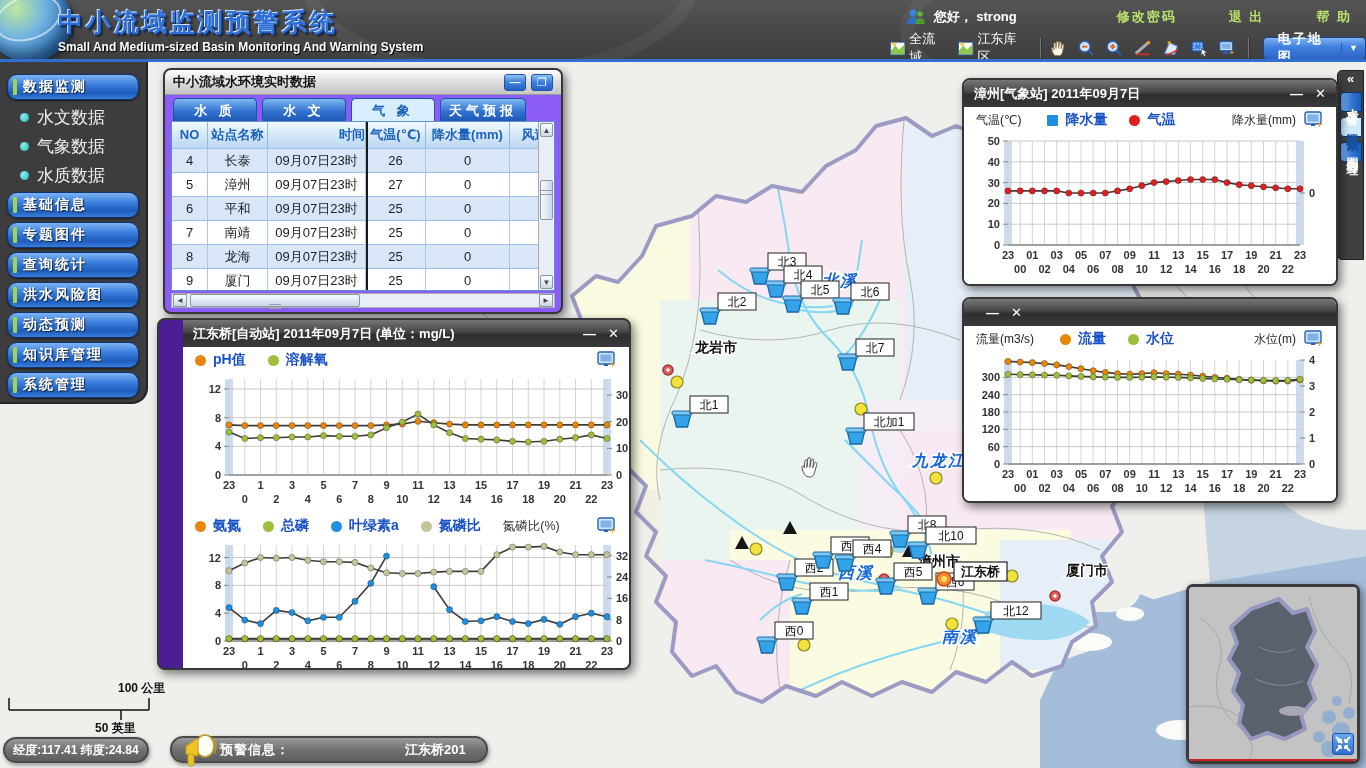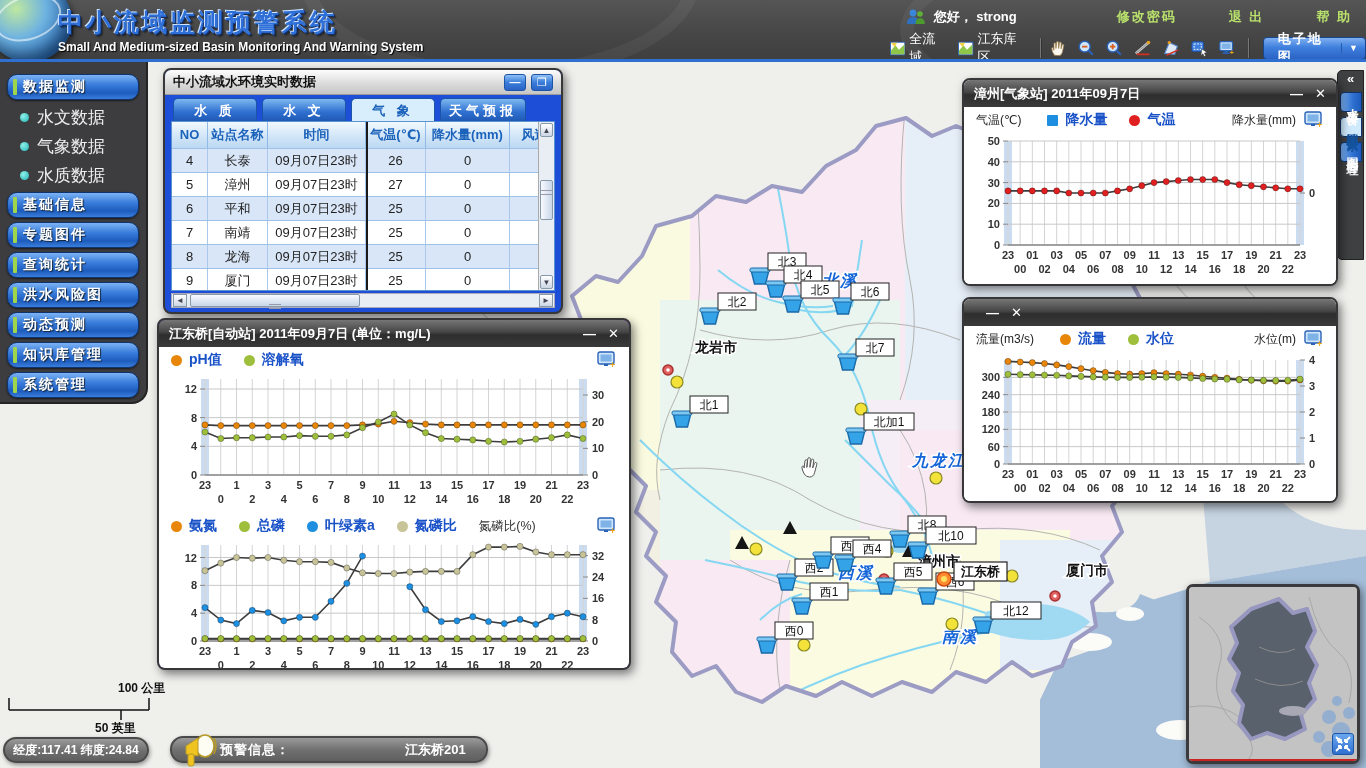--- a/index.html
+++ b/index.html
@@ -45,21 +45,21 @@
 
   
   .win { position:absolute; border:2px solid #37373a; border-radius:8px; box-shadow:3px 4px 10px rgba(0,0,0,.5); overflow:hidden; z-index:40; }
   .win-dark-tb { height:27px; background:linear-gradient(#767676,#454545 45%,#2e2e2e 55%,#3a3a3a); color:#fff;
        font-weight:bold; font-size:13px; display:flex; align-items:center; padding:0 10px; }
   .win-dark-tb .t { flex:1; }
   .tb-min,.tb-close { color:#fff; font-weight:bold; cursor:pointer; margin-left:12px; font-size:13px; }
   .chartwin-body { background:#fff; height:calc(100% - 27px); padding:0 4px; }
 
   
-  #data-win { left:163px; top:68px; width:400px; height:246px; background:#1d4ed8; }
+  #data-win { left:163px; top:68px; width:400px; height:246px; background:#8b5cf6; }
   #dw-titlebar { height:25px; background:linear-gradient(#fdfdfd,#d9d9d9 60%,#c6c6c6); display:flex; align-items:center; padding:0 8px;
        border-bottom:1px solid #9a9a9a;}
   #dw-title { flex:1; font-size:13px; font-weight:bold; color:#111; }
   .dw-btn { width:22px; height:17px; margin-left:5px; border:1px solid #1c55a8; border-radius:3px; color:#fff; font-size:11px; line-height:15px;
        text-align:center; background:linear-gradient(#8ec0f5,#3a7ddb 50%,#2a63c4); cursor:pointer; font-weight:bold;}
   #dw-tabs { display:flex; gap:5px; padding:3px 0 0 8px; height:26px; }
   .dw-tab { min-width:84px; text-align:center; font-size:13px; font-weight:bold; letter-spacing:4px; padding:3px 8px 2px;
        border:1px solid #1c55a8; border-bottom:none; border-radius:5px 5px 0 0; color:#fff; cursor:pointer;
        background:linear-gradient(#7db8f0,#2e6fd0 60%,#2059b4); }
   .dw-tab.active { background:#d8eefc; color:#1b62ba; }
@@ -75,21 +75,21 @@
   .vscroll .arr { position:absolute; left:1px; width:13px; height:14px; background:linear-gradient(#fff,#ccd6e4); border:1px solid #8899aa;
         font-size:8px; color:#445; text-align:center; line-height:13px; border-radius:2px;}
   .vscroll .thumb { position:absolute; left:1px; width:13px; background:linear-gradient(90deg,#f8fbff,#c8d6e8); border:1px solid #8899aa; border-radius:2px;}
   #dw-hscroll { position:relative; margin:2px 6px 0; height:15px; background:#e9eef5; border:1px solid #aab; }
   #dw-hscroll .arr { position:absolute; top:0; width:14px; height:13px; background:linear-gradient(#fff,#ccd6e4); border:1px solid #8899aa;
         font-size:8px; color:#445; text-align:center; line-height:12px;}
   #dw-hscroll .thumb { position:absolute; left:18px; top:0; width:170px; height:13px; background:linear-gradient(#f8fbff,#c8d6e8); border:1px solid #8899aa; border-radius:2px;}
   .grip { display:inline-block; width:12px; height:5px; border-top:1px solid #99a; border-bottom:1px solid #99a; margin-top:4px;}
 
   
-  #jdq-win { left:157px; top:318px; width:474px; height:352px; background:#4c1d95; }
+  #jdq-win { left:157px; top:318px; width:474px; height:352px; background:#4c1d95;padding-left:24px; }
   #zz-win  { left:962px; top:78px;  width:376px; height:208px; background:#fff; }
   #zd-win  { left:962px; top:297px; width:376px; height:206px; background:#fff; }
   .legend-row { display:flex; align-items:center; height:26px; padding:0 8px; background:#fff; }
   .leg { display:flex; align-items:center; margin-right:22px; }
   .leg i { width:11px; height:11px; border-radius:50%; margin-right:7px; }
   .leg i.sq { border-radius:1px; }
   .leg b { color:#1a52c8; font-size:14px; }
   .axis-label { font-size:12px; color:#222; }
   .leg-extra { font-size:12.5px; color:#333; }
   .spacer { flex:1; }
@@ -522,21 +522,21 @@
     <div id="dw-tabs">
         <div class="dw-tab">水 质</div>
         <div class="dw-tab">水 文</div>
         <div class="dw-tab active">气 象</div>
         <div class="dw-tab">天气预报</div>
       </div>
     <div id="dw-tablewrap">
       <div id="dw-head">
           <div class="th" style="width: 36px;">NO</div>
           <div class="th" style="width: 60px;">站点名称</div>
-          <div class="th" style="width: 98px;">时间</div>
+          <div class="th" style="width: 98px; text-align: right;">时间</div>
           <div class="th" style="width: 60px;">气温(℃)</div>
           <div class="th" style="width: 84px;">降水量(mm)</div>
           <div class="th" style="width: 50px;">风速</div>
         </div>
       <div id="dw-body">
           <div class="tr alt">
             <div class="td" style="width: 36px;">4</div>
             <div class="td" style="width: 60px;">长泰</div>
             <div class="td" style="width: 98px;">09月07日23时</div>
             <div class="td" style="width: 60px;">26</div>

